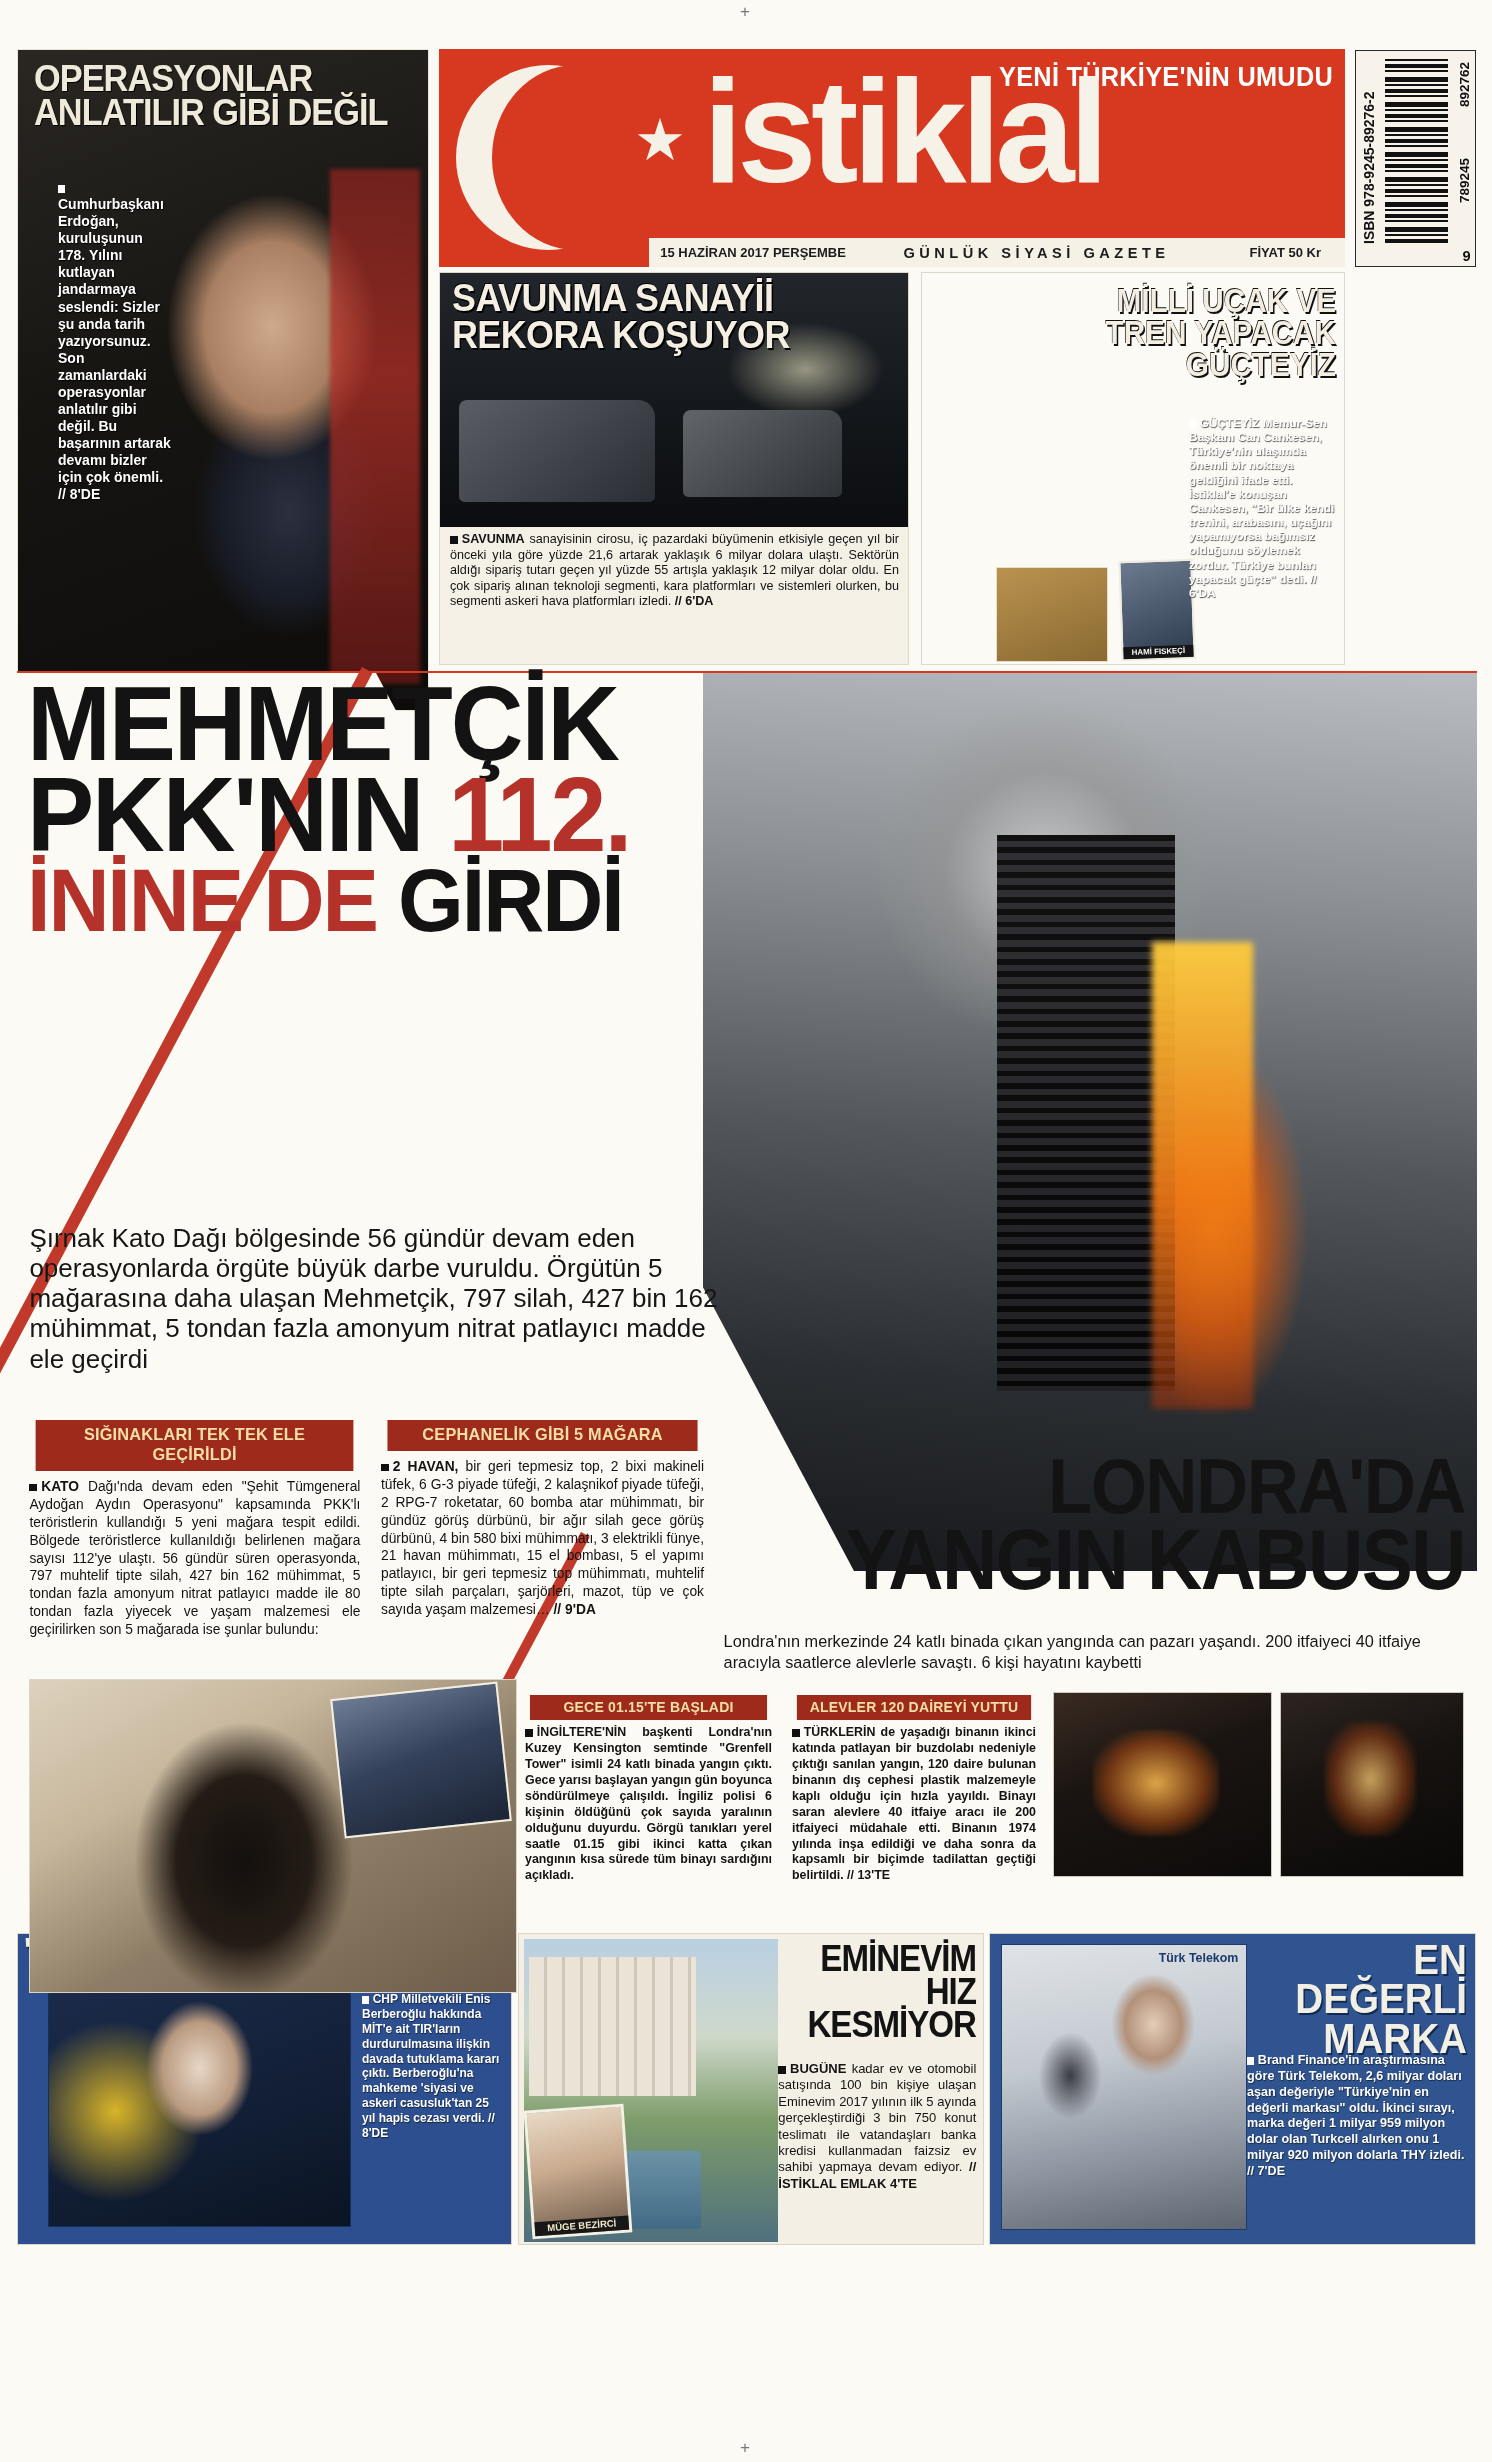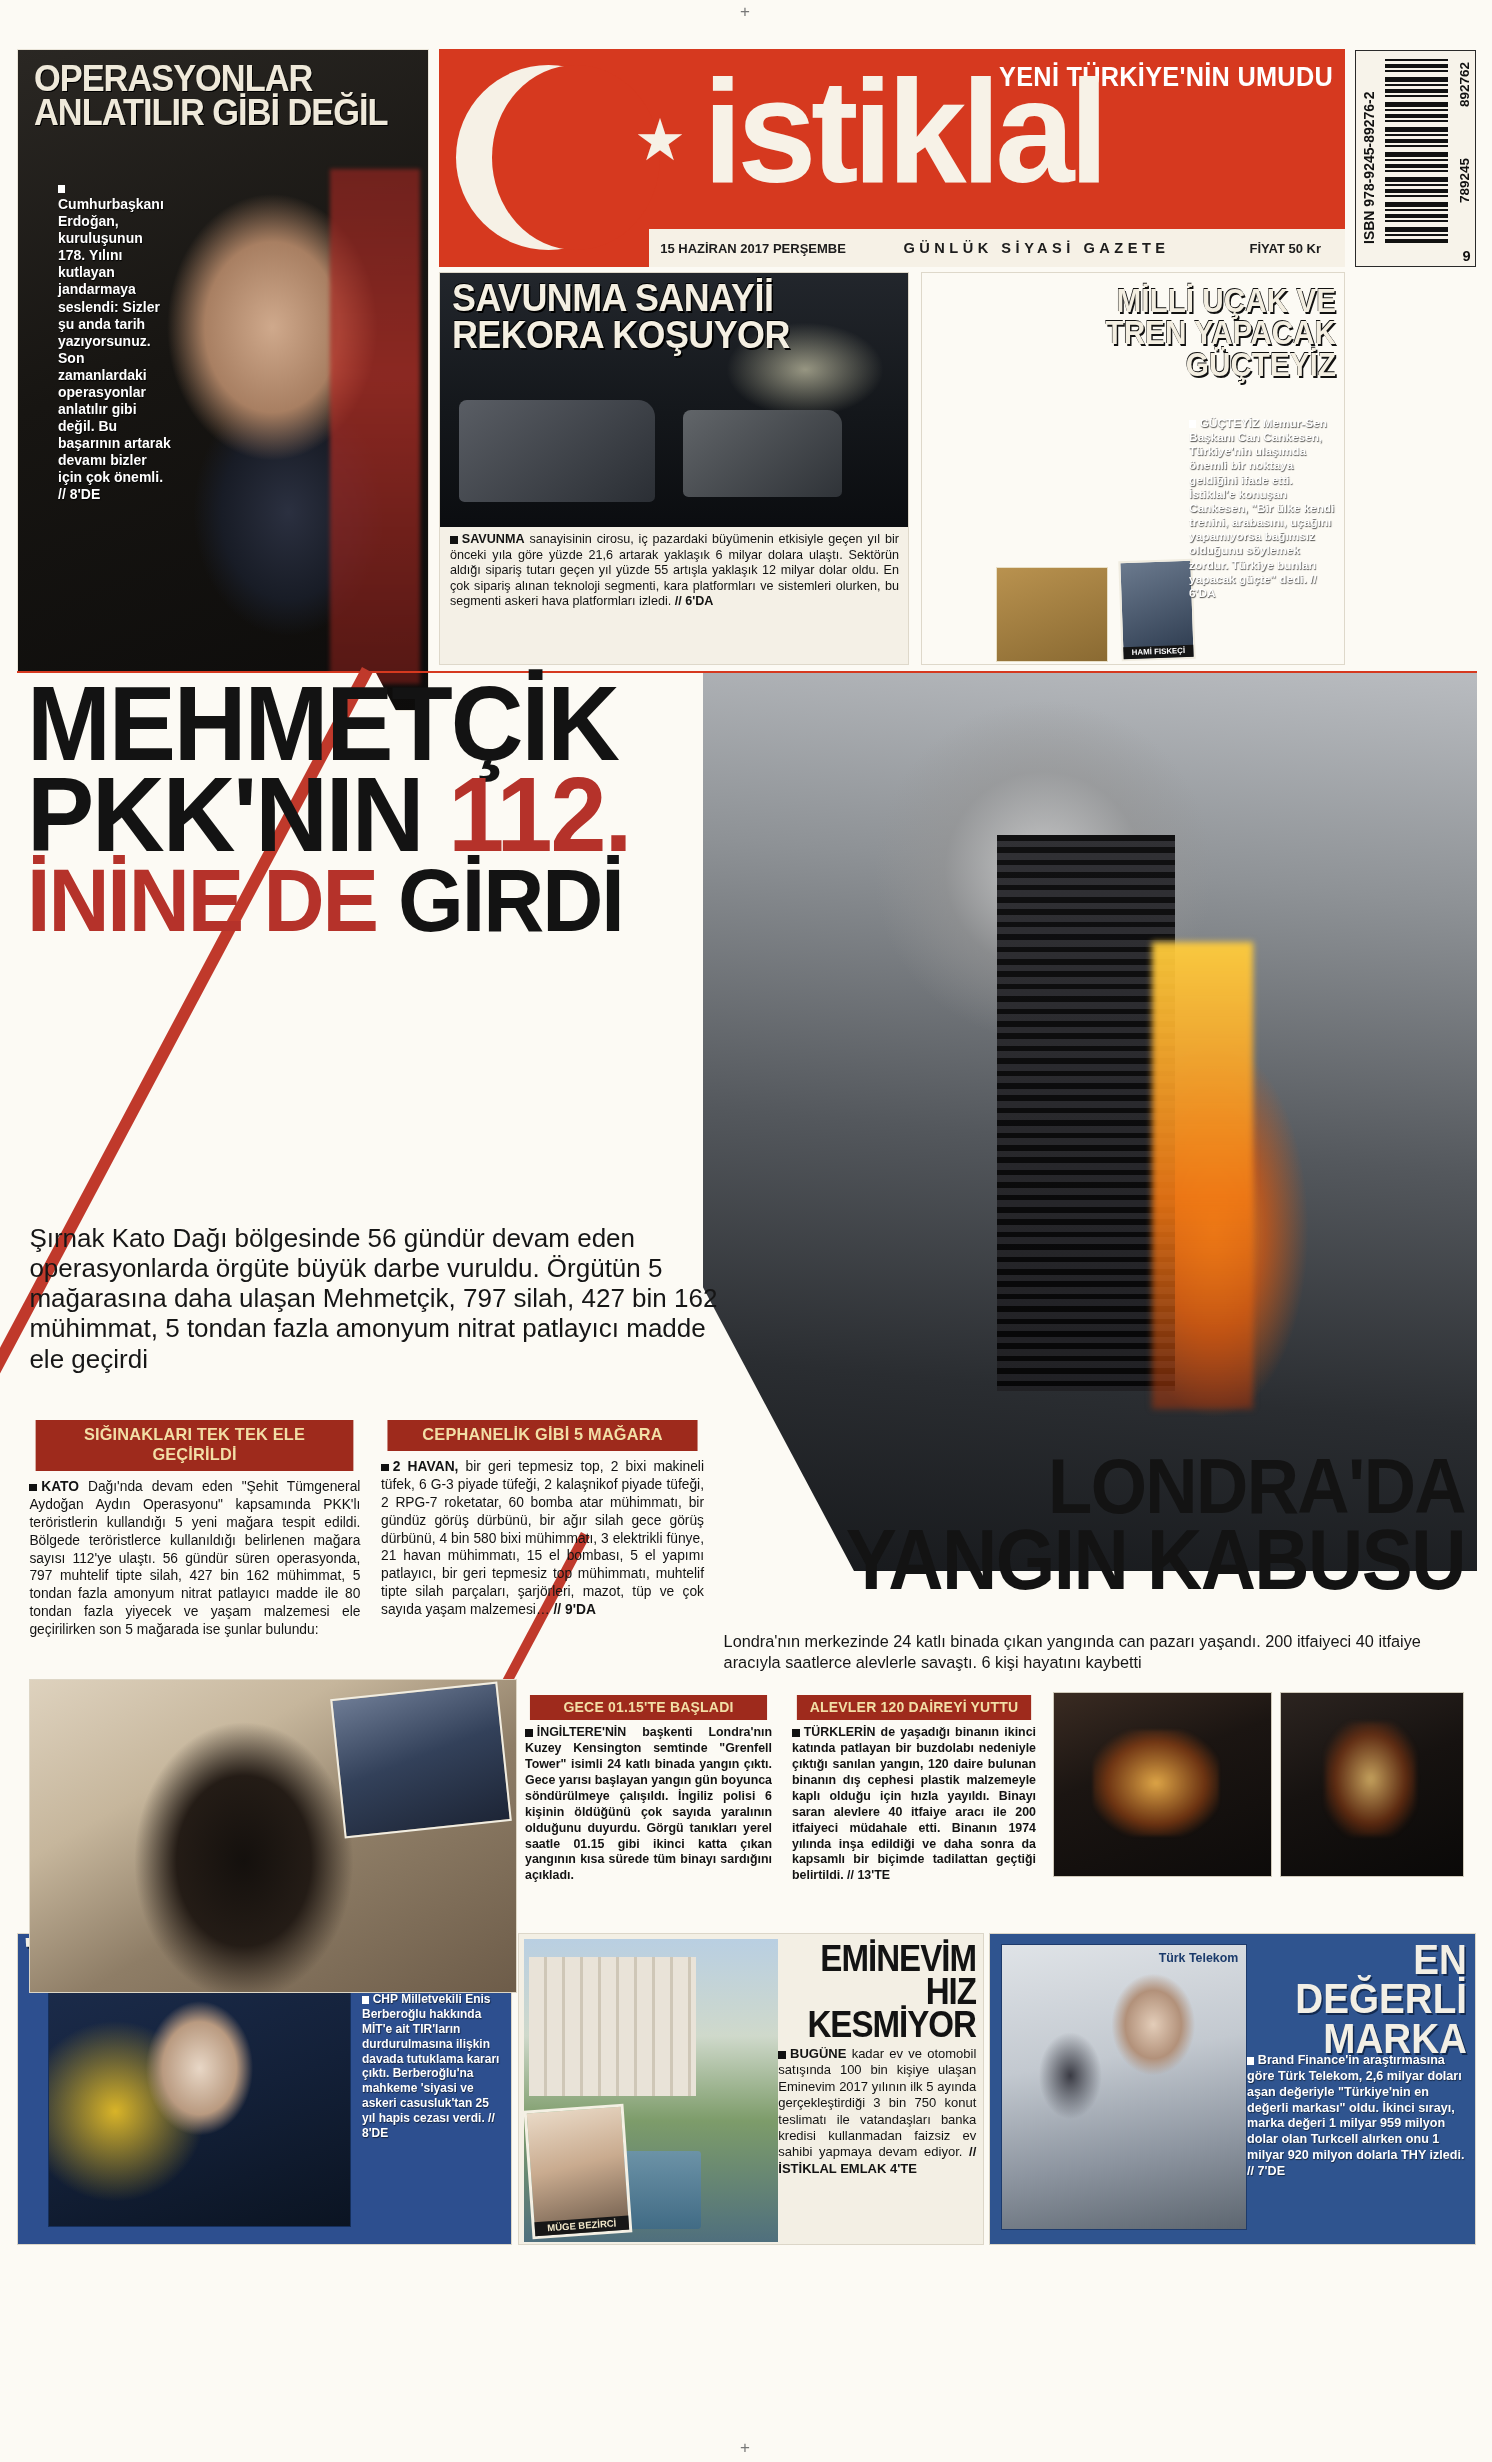--- a/index.html
+++ b/index.html
@@ -80,21 +80,21 @@
     font-size:27.5px; font-weight:900; color:#fff; letter-spacing:0.3px;
     transform:scaleX(.92); transform-origin:right top;
   }
   #wordmark {
     position:absolute; left:264px; top:19px;
     font-size:147px; line-height:0.86; font-weight:900; color:#f7f2e7;
     letter-spacing:-5.6px;
     transform:scaleX(.97); transform-origin:left top;
   }
   #mast-strip {
-    position:absolute; left:210px; bottom:0; right:0; height:38px;
+    position:absolute; left:210px; bottom:0; right:0; height:29px;
     background:#f6f1e6; display:flex; align-items:center;justify-content:space-between;
   }
   #mast-date { font-size:13px; font-weight:900; color:#1c1c1c; padding-left:11.2px; width:219px; }
   #mast-sub  { flex:1; text-align:center; font-size:14.6px; font-weight:bold; letter-spacing:4.5px; color:#1c1c1c; }
   #mast-price{ width:140px; text-align:right; padding-right:24px; font-size:13px; font-weight:900; color:#1c1c1c; }
 
   
   #barcode-box {
     left:1338px; top:1.1px; width:121px; height:217px;
     background:#f7f3ea; border:1.7px solid #2a2a2a;
@@ -346,21 +346,21 @@
   #emin-inset-name {
     position:absolute; left:0; bottom:0; width:100%; background:#171717; color:#f1e7c9;
     font-size:9.5px; font-weight:900; text-align:center; padding:1.7px 0;
   }
   #emin-title {
     position:absolute; right:6.7px; top:7.9px; width:202px; text-align:right;
     font-size:36px; font-weight:900; color:#131313; line-height:0.92; letter-spacing:-1.1px;
     transform:scaleX(.92); transform-origin:right top;
   }
   #emin-body {
-    position:absolute; right:6.7px; top:112px; width:198px;
+    position:absolute; right:6.7px; top:127px; width:198px;
     font-size:13px; line-height:1.26; color:#131313; text-align:justify;
   }
 
   
   #marka-card { left:972px; top:0; width:487px; height:312px; background:#2f548f; border:1.7px solid #dcd6c8; overflow:hidden; }
   #marka-photo {
     position:absolute; left:11.2px; top:10px; width:246px; height:286px;
     background:
       radial-gradient(ellipse 51px 62px at 62% 28%, #e3cdb9 0%, #b2917a 55%, rgba(120,95,75,0) 82%),
       radial-gradient(ellipse 45px 62px at 28% 46%, #3a3b44 0%, rgba(58,59,68,0) 70%),

